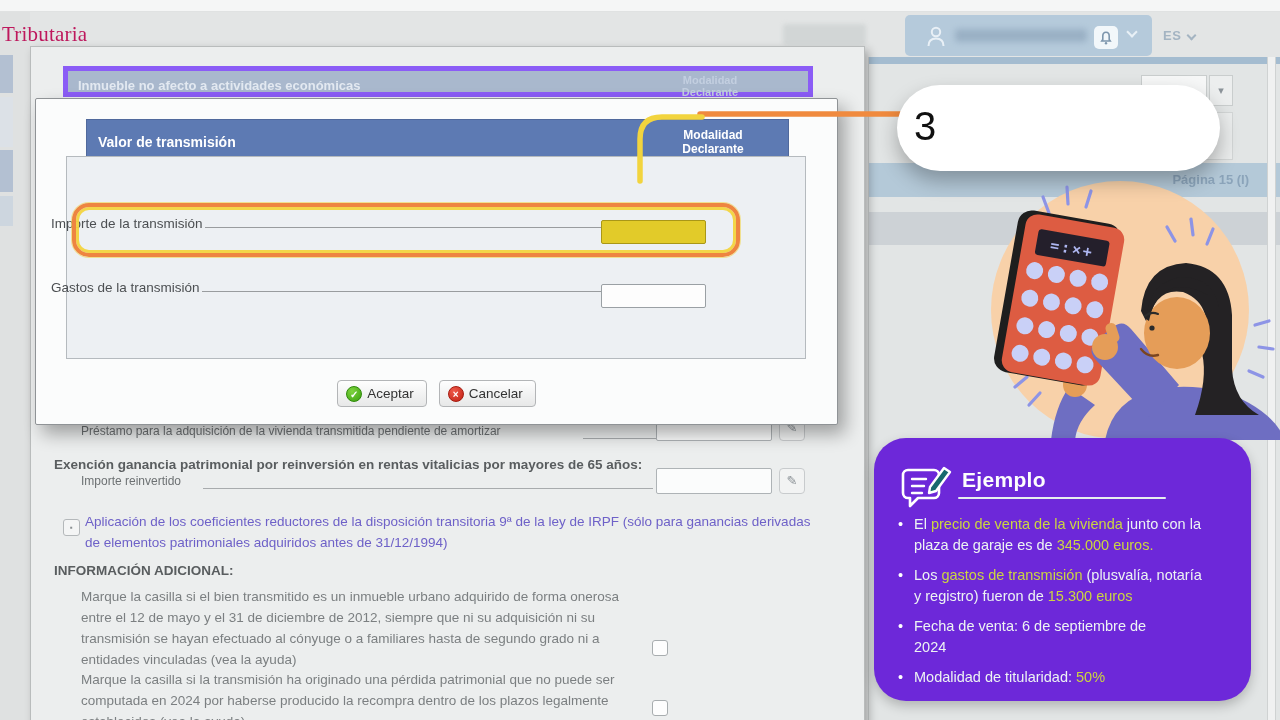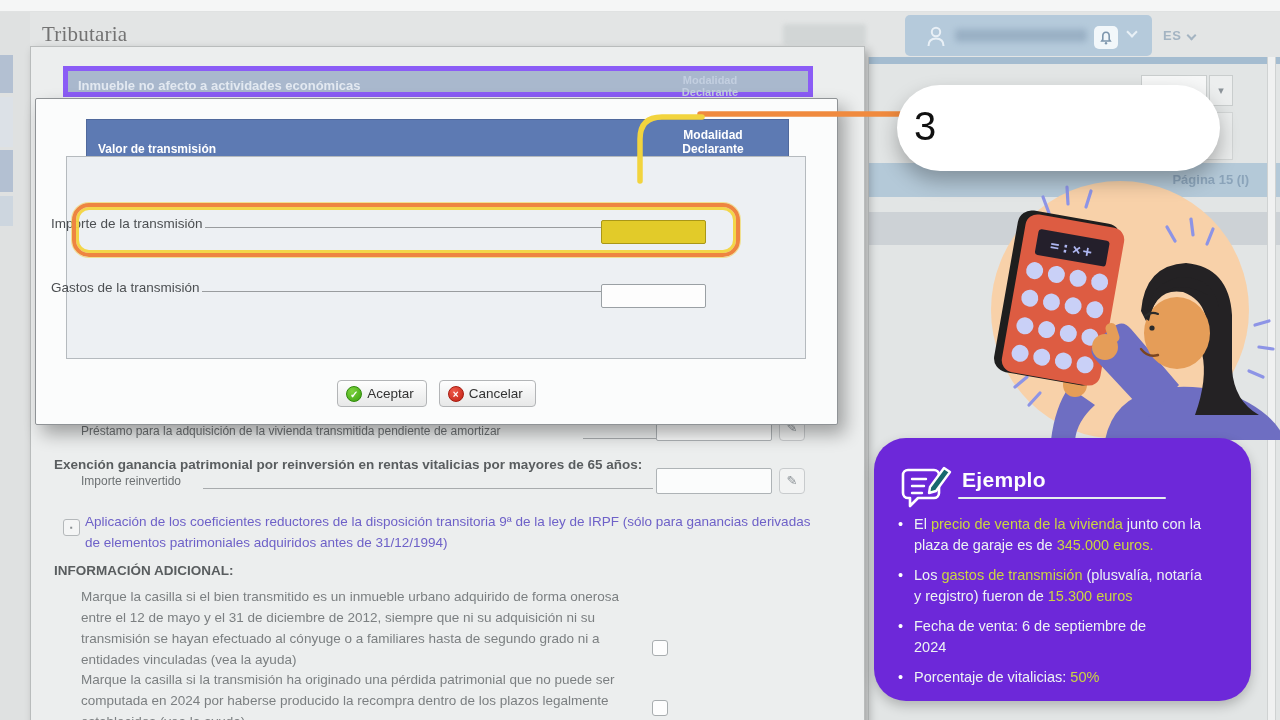--- a/index.html
+++ b/index.html
@@ -5,21 +5,21 @@
   html,body{margin:0;padding:0;background:#9a9a9a;}
   *{box-sizing:border-box;}
   .stage{position:relative;width:1280px;height:720px;overflow:hidden;
          background:#e3e5e5;font-family:"Liberation Sans","DejaVu Sans",sans-serif;}
 
   
   .topstrip{position:absolute;left:0;top:0;width:1280px;height:12px;background:#f5f6f6;border-bottom:1px solid #e0e2e2;}
   .leftcol{position:absolute;left:0;top:12px;width:30px;height:708px;background:#dfe1e1;}
   .frag{position:absolute;left:0;width:13px;}
   .logo-frag{position:absolute;left:2px;top:22px;font-family:"Liberation Serif","DejaVu Serif",serif;
-             font-size:21px;color:#737373;letter-spacing:.2px;margin-left:40px;}
+             font-size:21px;color:#be185d;letter-spacing:.2px;}
   .blur-box{position:absolute;left:783px;top:24px;width:83px;height:21px;background:#d2d6d6;border-radius:3px;filter:blur(2px);}
   .user-pill{position:absolute;left:905px;top:15px;width:247px;height:41px;background:#b5cadb;border-radius:5px;}
   .pill-person{position:absolute;left:20px;top:9px;}
   .pill-blur{position:absolute;left:50px;top:14px;width:132px;height:13px;background:#93aabf;border-radius:3px;filter:blur(3px);opacity:.8;}
   .pill-ico{position:absolute;left:189px;top:11px;width:24px;height:23px;background:#f2f7fa;border-radius:5px;}
   .chev{display:inline-block;width:8px;height:8px;border-right:2px solid #e8f0f6;border-bottom:2px solid #e8f0f6;transform:rotate(45deg);}
   .pill-chev{position:absolute;left:223px;top:13px;}
   .lang{position:absolute;left:1163px;top:28px;font-size:13px;font-weight:bold;color:#a4b4c2;letter-spacing:.5px;}
   .lang .chev{border-color:#a4b4c2;width:7px;height:7px;margin-left:7px;margin-bottom:1px;}
 
@@ -52,21 +52,21 @@
   .bg-par{position:absolute;font-size:13.5px;line-height:21px;color:#7b7f81;}
   .bg-check{position:absolute;width:16px;height:16px;background:#fdfdfd;border:1px solid #a8adaf;border-radius:3px;}
   .link-check{position:absolute;left:32px;top:472px;width:17px;height:17px;background:#f4f5f5;border:1px solid #b4b8ba;
               border-radius:3px;color:#8a8f92;font-size:8px;text-align:center;line-height:16px;}
   .link-text{position:absolute;left:54px;top:465px;width:740px;font-size:13.5px;line-height:20.5px;color:#6e61c8;}
 
   
   .dialog{position:absolute;left:35px;top:98px;width:803px;height:327px;background:#fbfcfc;border:1px solid #8f9396;
           border-radius:2px;box-shadow:7px 9px 18px rgba(0,0,0,.33);}
   .dheader{position:absolute;left:50px;top:20px;width:703px;height:44px;background:#5d7ab3;border:1px solid #50699c;}
-  .dheader .t{position:absolute;left:11px;top:22px;font-size:12px;font-weight:bold;color:#ffffff;}
+  .dheader .t{position:absolute;left:11px;top:14px;font-size:14px;font-weight:bold;color:#ffffff;}
   .dheader .m{position:absolute;right:20px;top:8px;width:110px;text-align:center;font-size:12px;font-weight:bold;
               color:#ffffff;line-height:14px;}
   .dcontent{position:absolute;left:30px;top:57px;width:740px;height:203px;background:#edf0f3;border:1px solid #b5babe;}
   .drow{position:absolute;left:15px;display:flex;align-items:flex-end;}
   .drow .lbl{font-size:13.5px;color:#4c4f52;white-space:nowrap;}
   .drow .lead{flex:1;border-bottom:1px solid #999c9e;margin:0 2px 3px 2px;}
   .dlg-input{position:absolute;width:105px;height:24px;border:1px solid #9aa0a4;border-radius:2px;background:#fdfdfd;}
   .dlg-input.yellow{background:#e2cb29;border-color:#a99717;}
   .hl-ring{position:absolute;left:36px;top:104px;width:668px;height:54px;border:4px solid #ee8540;border-radius:17px;
            box-shadow:inset 0 0 0 3px rgba(243,212,62,.95), 0 0 0 1px rgba(243,212,62,.55);}
@@ -287,18 +287,18 @@
       <div class="ex-item">
         <span class="ex-dot">•</span>
         <span class="ex-text"><span>Los </span><span class="hl">gastos de transmisión</span><span> (plusvalía, notaría y registro) fueron de </span><span class="hl">15.300 euros</span></span>
       </div>
       <div class="ex-item">
         <span class="ex-dot">•</span>
         <span class="ex-text"><span>Fecha de venta: 6 de septiembre de</span><br><span>2024</span></span>
       </div>
       <div class="ex-item">
         <span class="ex-dot">•</span>
-        <span class="ex-text"><span>Porcentaje de vitalicias: </span><span class="hl">50%</span></span>
+        <span class="ex-text"><span>Modalidad de titularidad: </span><span class="hl">50%</span></span>
       </div>
     </div>
   </div>
 
 </div>
 
 </body></html>

